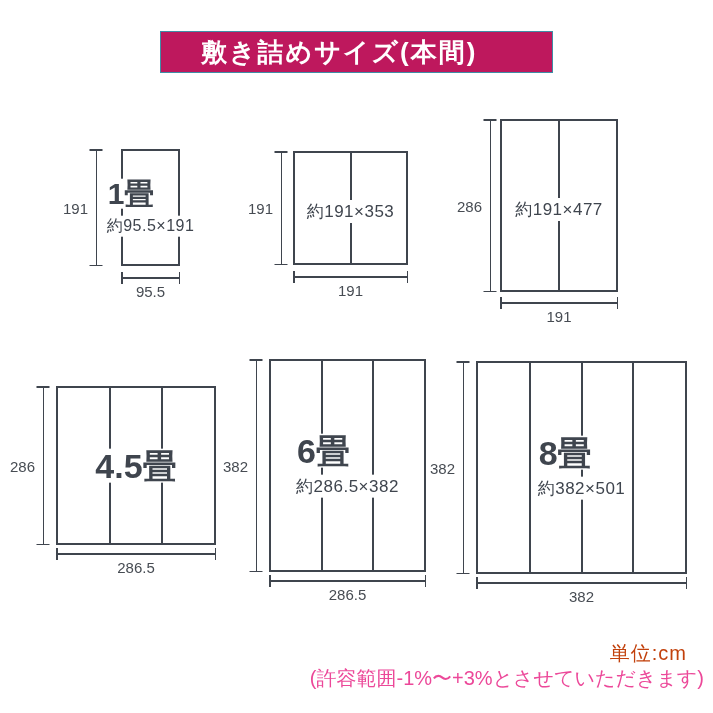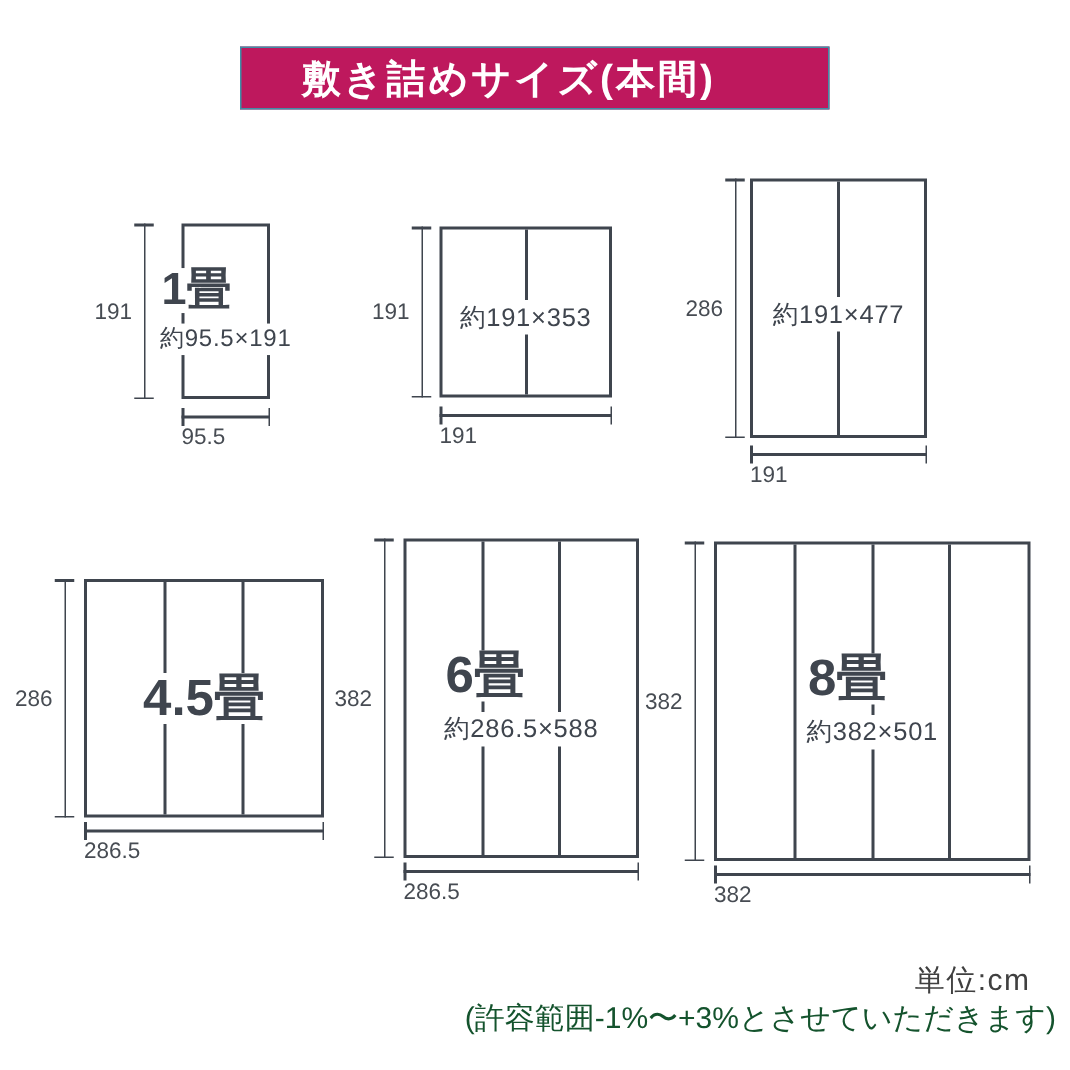--- a/index.html
+++ b/index.html
@@ -76,31 +76,31 @@
     height:1.5px; background:var(--line);
   }
   .hline::before, .hline::after {
     content:""; position:absolute; top:50%; transform:translateY(-50%);
     width:1.5px; height:12px; background:var(--line);
   }
   .hline::before { left:0; }
   .hline::after  { right:0; }
   .hnum {
     position:absolute; left:0; right:0; top:calc(100% + var(--hgap) + 6px);
-    font-size:15px; color:var(--dimtext); white-space:nowrap;
+    text-align:center; font-size:15px; color:var(--dimtext); white-space:nowrap;
   }
 
   
   .unit-label {
     position:absolute; top:640px; right:26px;
-    font-size:20px; color:#404040; letter-spacing:1px; white-space:nowrap;
+    font-size:20px; color:#c2410c; letter-spacing:1px; white-space:nowrap;
   }
   .tolerance-note {
     position:absolute; top:665px; right:9px;
-    font-size:20px; color:#14532d; white-space:nowrap;
+    font-size:20px; color:#ec4899; white-space:nowrap;
   }
 </style>
 </head>
 <body>
 
 <div class="page">
 
   <div class="banner">
     <span>敷き詰めサイズ(本間)</span>
   </div>
@@ -157,21 +157,21 @@
     <span class="hnum">286.5</span>
   </div>
 
   <div class="diagram" style="left:269px; top:359px; width:157px; height:213px; --vgap:12px; --hgap:8px;">
     <div class="rect">
       <div class="divider" style="left:33.33%;"></div>
       <div class="divider" style="left:66.67%;"></div>
     </div>
     <div class="labels">
       <span class="jo">6畳</span>
-      <span class="size"><span>約286.5×588</span></span>
+      <span class="size"><span>約286.5×382</span></span>
     </div>
     <div class="vline"></div>
     <span class="vnum">382</span>
     <div class="hline"></div>
     <span class="hnum">286.5</span>
   </div>
 
   <div class="diagram" style="left:476px; top:361px; width:211px; height:213px; --vgap:12px; --hgap:8px;">
     <div class="rect">
       <div class="divider" style="left:25%;"></div>

